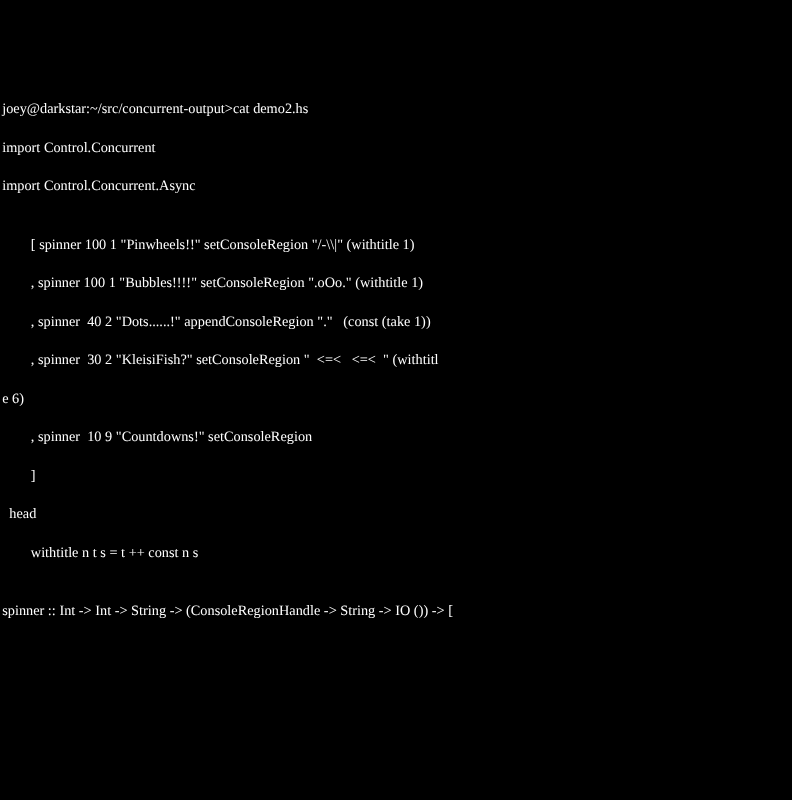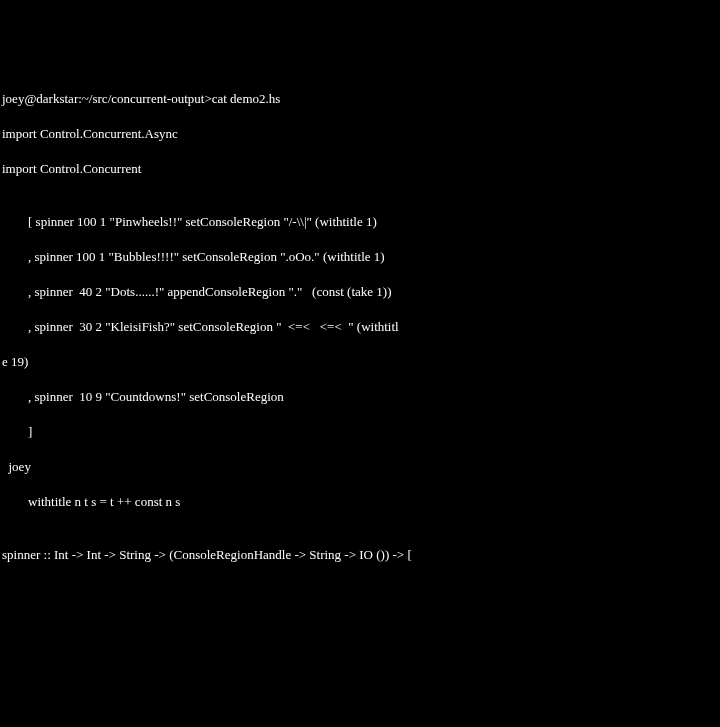--- a/index.html
+++ b/index.html
@@ -28,31 +28,31 @@
       font-family: Liberation Serif, serif;
     }
   </style>
 </head>
 <body>
 
 
 
 <div class="terminal">
 <div class="line">joey@darkstar:~/src/concurrent-output&gt;cat demo2.hs</div>
+<div class="line">import Control.Concurrent</div>
 <div class="line">import Control.Concurrent.Async</div>
-<div class="line">import Control.Concurrent</div>
 <div class="line"></div>
 <div class="line">        [ spinner 100 1 "Pinwheels!!" setConsoleRegion "/-\\|" (withtitle 1)</div>
 <div class="line">        , spinner 100 1 "Bubbles!!!!" setConsoleRegion ".oOo." (withtitle 1)</div>
 <div class="line">        , spinner  40 2 "Dots......!" appendConsoleRegion "."   (const (take 1))</div>
 <div class="line">        , spinner  30 2 "KleisiFish?" setConsoleRegion "  &lt;=&lt;   &lt;=&lt;  " (withtitl</div>
-<div class="line">e 19)</div>
+<div class="line">e 6)</div>
 <div class="line">        , spinner  10 9 "Countdowns!" setConsoleRegion</div>
 <div class="line">        ]</div>
-<div class="line">  joey</div>
+<div class="line">  head</div>
 <div class="line">        withtitle n t s = t ++ const n s</div>
 <div class="line"></div>
 <div class="line">spinner :: Int -&gt; Int -&gt; String -&gt; (ConsoleRegionHandle -&gt; String -&gt; IO ()) -&gt; [</div>
 
 
 
 
 
 
 

